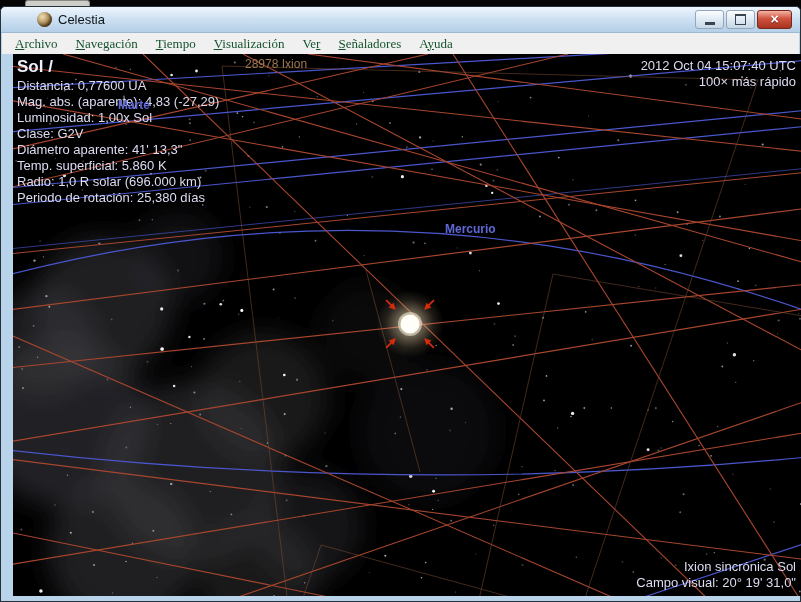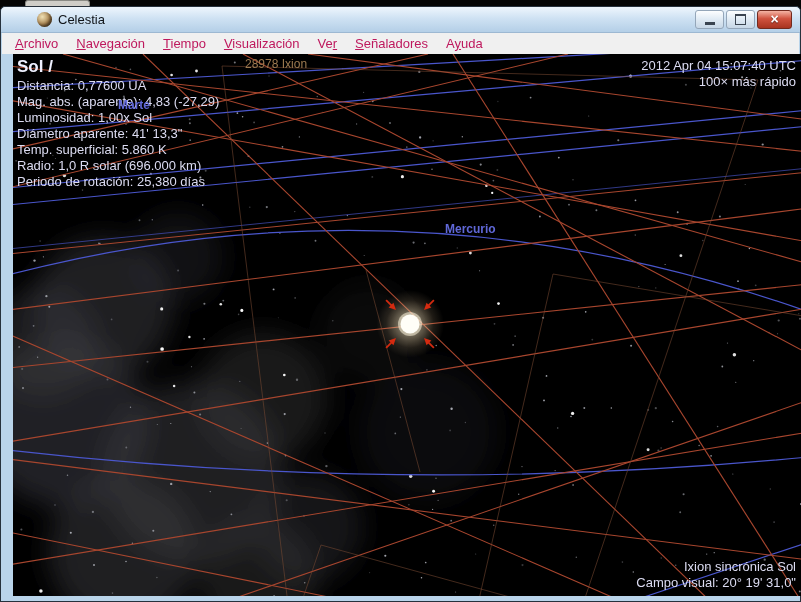--- a/index.html
+++ b/index.html
@@ -27,21 +27,21 @@
     border:1px solid #94a6b9;}
   .winbtn.close{width:35px;background:linear-gradient(#f4b4a4,var(--close-red) 45%,#a8331f);
     border:1px solid #722a1e;}
   .glyph-min{width:10px;height:3px;background:#3a4450;margin-top:8px;}
   .glyph-max{width:9px;height:8px;border:1px solid #3a4450;border-top:2px solid #3a4450;}
   .glyph-close{color:#fff;font-size:14px;font-weight:bold;line-height:17px;
     text-shadow:0 1px 1px rgba(0,0,0,.5);}
   
   .menubar{height:21px;margin:0 1px;background:#f0f0f0;display:flex;align-items:center;
     padding-left:4px;}
-  .menu-item{font-size:13px;color:#be185d;padding:2px 9px;cursor:default;white-space:nowrap;}
+  .menu-item{font-size:13px;color:#14532d;padding:2px 9px;cursor:default;white-space:nowrap;font-family:Liberation Serif, serif;}
   .mn{text-decoration:underline;text-underline-offset:1px;}
   
   .viewport{position:relative;margin:0 12px;width:791px;height:542px;background:#000;overflow:hidden;}
   .scene-svg{position:absolute;left:-5px;top:-52px;width:801px;height:602px;}
   .orbit-blue{stroke:var(--orbit-blue);stroke-width:1.2;fill:none;}
   .orbit-blue-dim{stroke:var(--orbit-blue);stroke-width:1;fill:none;opacity:.65;}
   .orbit-red{stroke:var(--orbit-red);stroke-width:1.1;fill:none;}
   .orbit-red-dim{stroke:#7a4a33;stroke-width:1;fill:none;opacity:.55;}
   .marker{fill:var(--marker-red);}
   
@@ -434,28 +434,29 @@
             <polygon points="0,0 -7,-3.4 -7,3.4"></polygon>
         </g>
       </g>
     </svg>
 
     <div class="hud info-block">
       <div class="info-title">Sol /</div>
       <div class="info-line">Distancia: 0,77600 UA</div>
       <div class="info-line">Mag. abs. (aparente): 4,83 (-27,29)</div>
       <div class="info-line">Luminosidad: 1,00x Sol</div>
+      <div class="info-line">Clase: G2V</div>
       <div class="info-line">Diámetro aparente: 41' 13,3"</div>
       <div class="info-line">Temp. superficial: 5.860 K</div>
       <div class="info-line">Radio: 1,0 R solar (696.000 km)</div>
       <div class="info-line">Periodo de rotación: 25,380 días</div>
     </div>
 
     <div class="hud time-block">
-      <div>2012 Apr 04 15:07:40 UTC</div>
+      <div>2012 Oct 04 15:07:40 UTC</div>
       <div>100× más rápido</div>
     </div>
 
     <div class="scene-label label-minor" style="left:232px;top:4px;">28978 Ixion</div>
     <div class="scene-label label-planet" style="left:105px;top:45px;">Marte</div>
     <div class="scene-label label-planet" style="left:432px;top:169px;">Mercurio</div>
 
 
     <div class="hud status-right">
       <div>Ixion sincrónica Sol</div>

